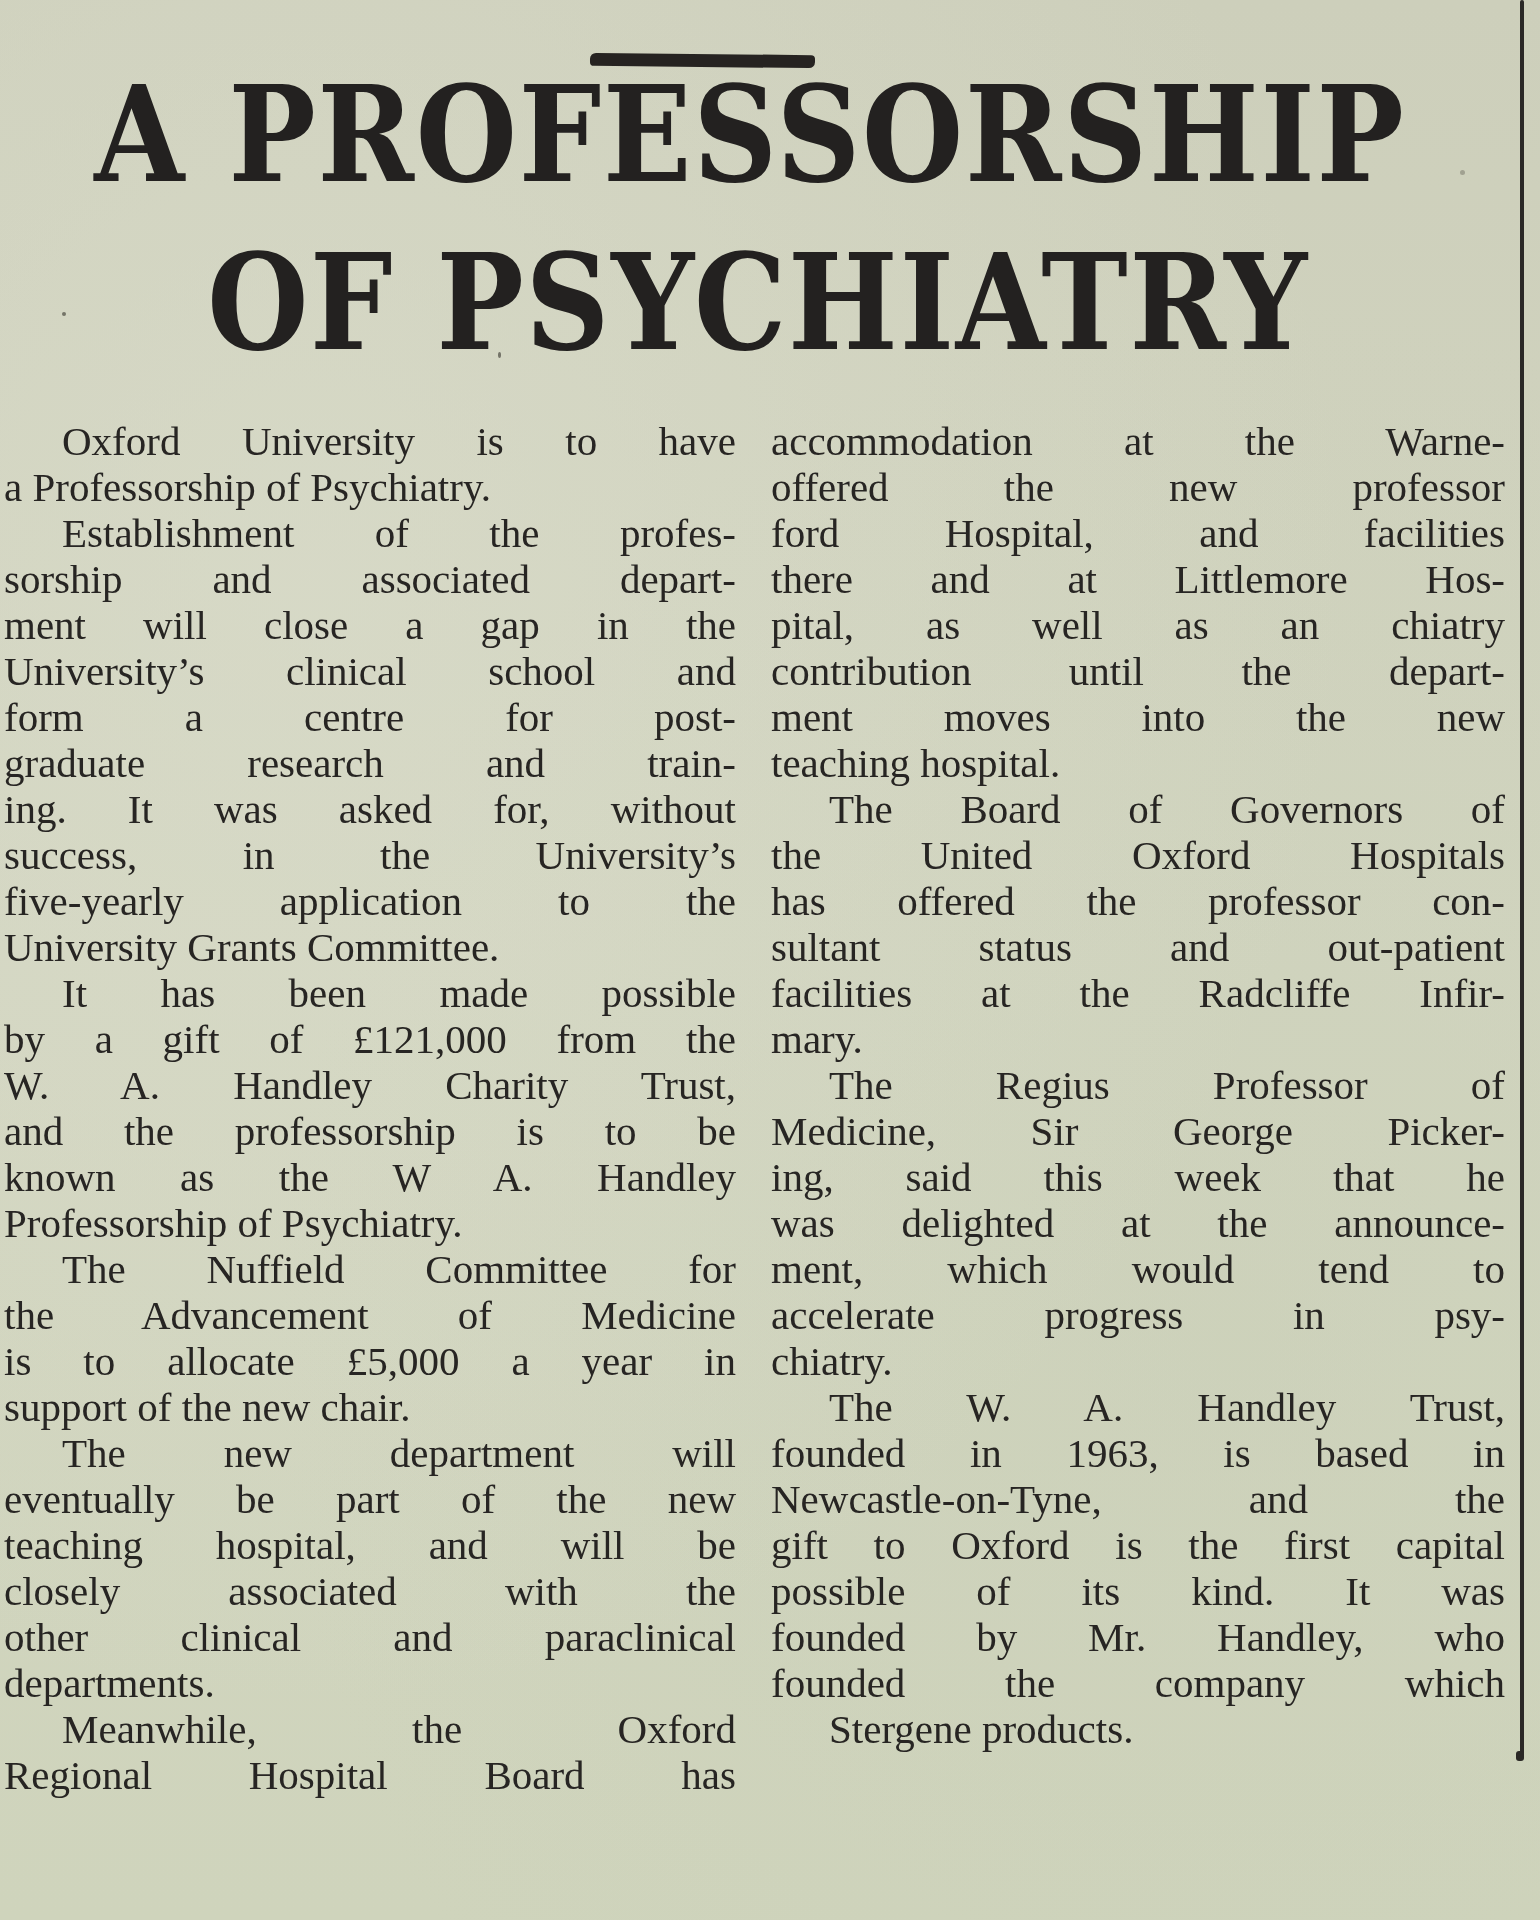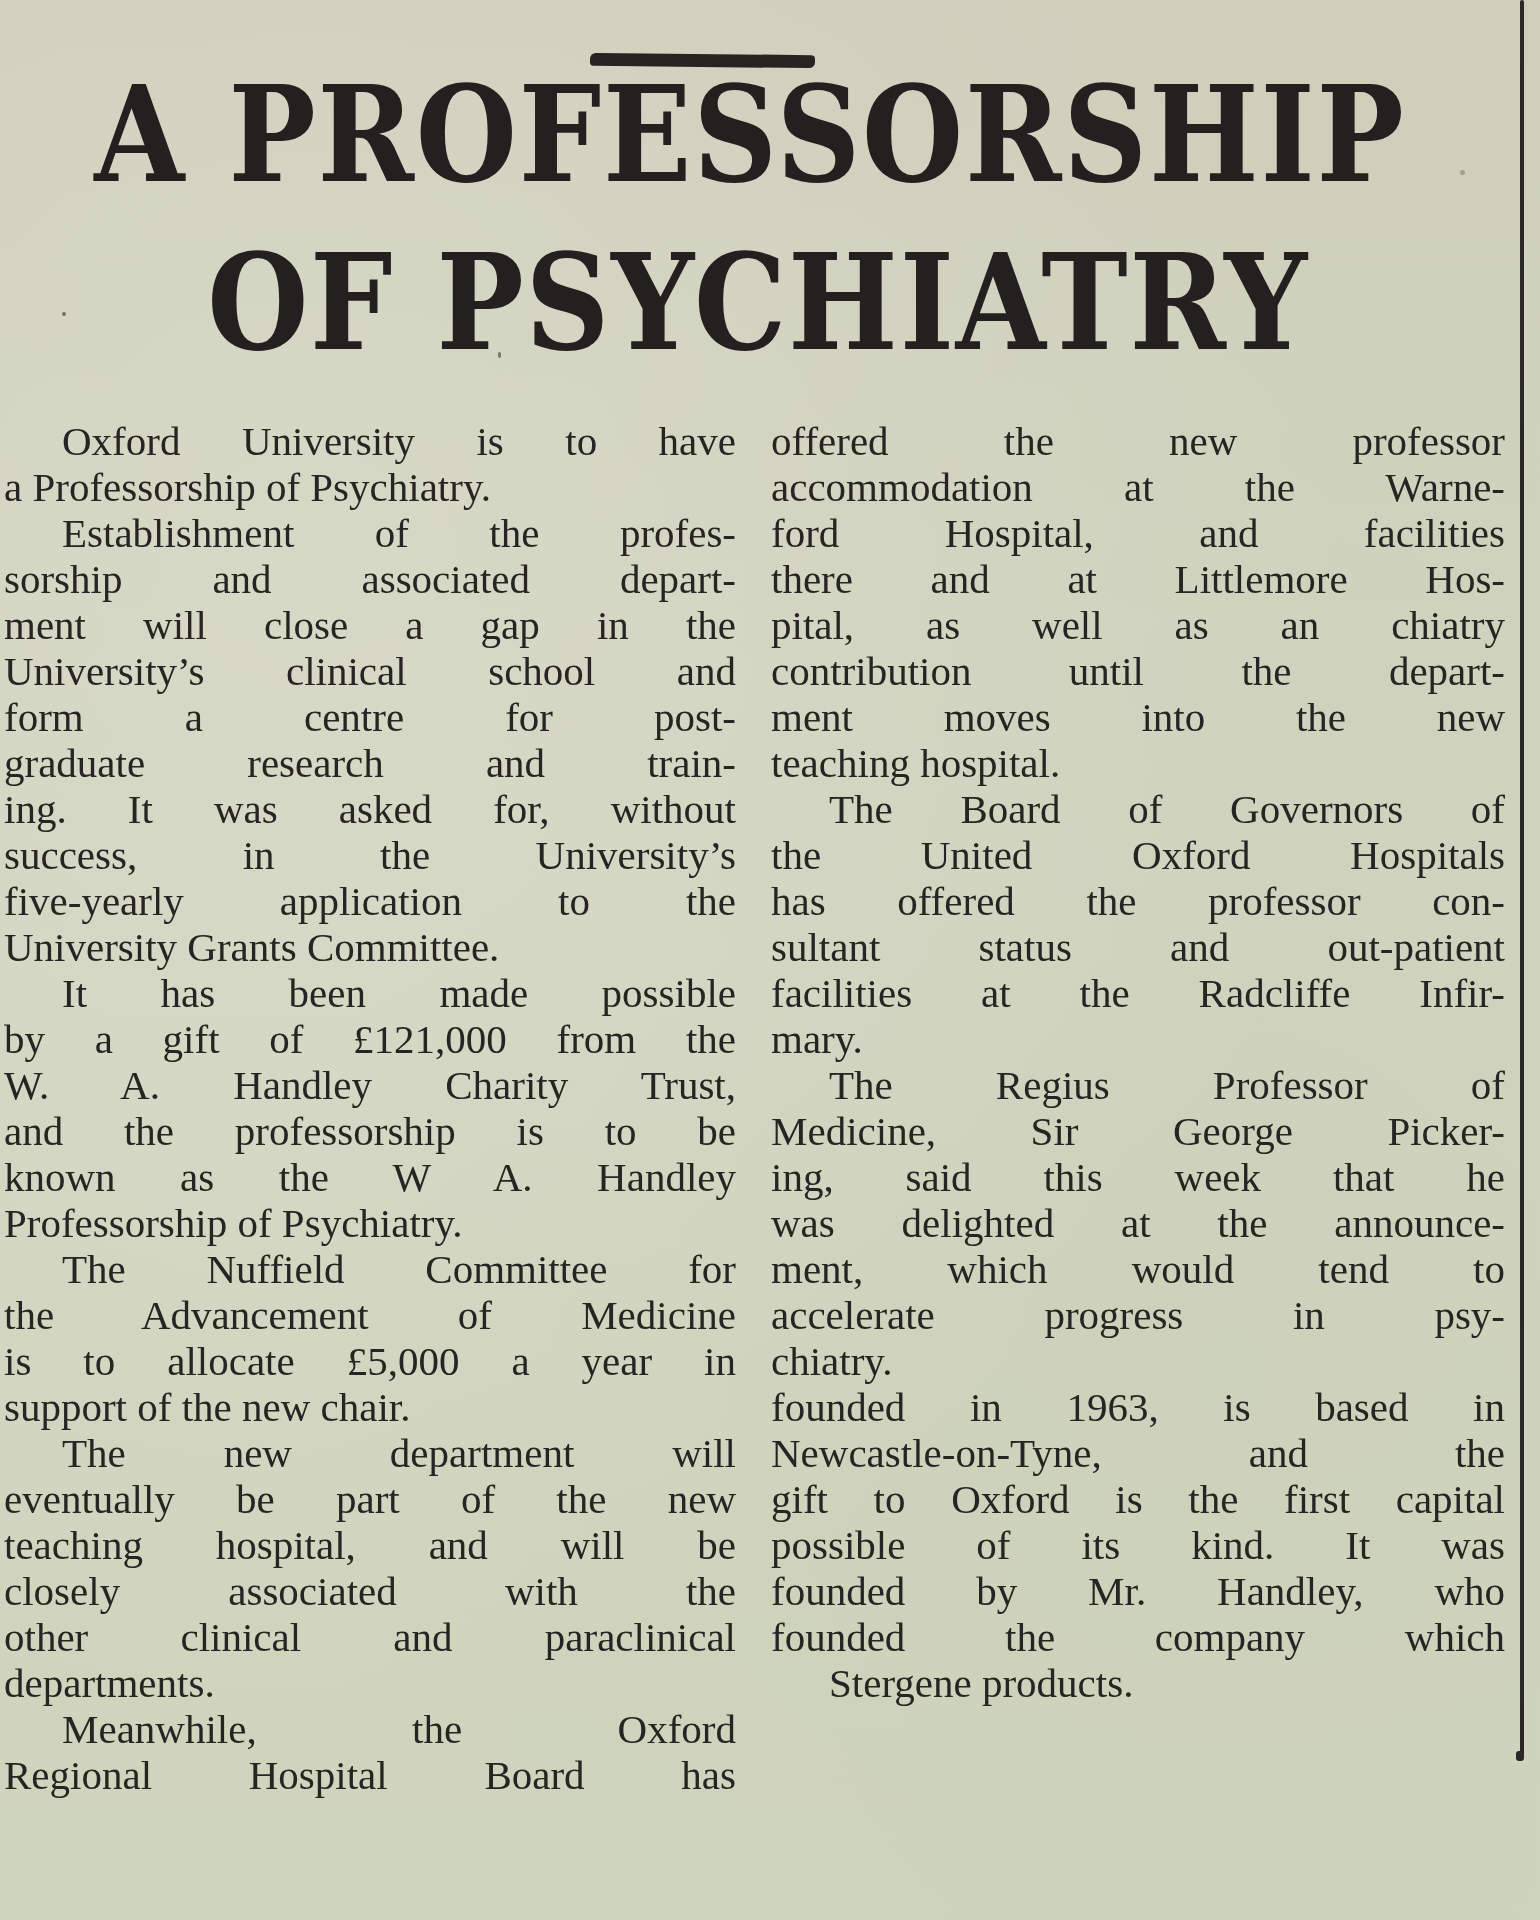--- a/index.html
+++ b/index.html
@@ -158,41 +158,42 @@
       <span class="line indent">The new department will</span>
       <span class="line">eventually be part of the new</span>
       <span class="line">teaching hospital, and will be</span>
       <span class="line">closely associated with the</span>
       <span class="line">other clinical and paraclinical</span>
       <span class="line last">departments.</span>
       <span class="line indent">Meanwhile, the Oxford</span>
       <span class="line">Regional Hospital Board has</span>
     </div>
   <div class="column right" id="col-right">
+      <span class="line">accommodation at the Warne-</span>
       <span class="line">offered the new professor</span>
-      <span class="line">accommodation at the Warne-</span>
       <span class="line">ford Hospital, and facilities</span>
       <span class="line">there and at Littlemore Hos-</span>
       <span class="line">pital, as well as an chiatry</span>
       <span class="line">contribution until the depart-</span>
       <span class="line">ment moves into the new</span>
       <span class="line last">teaching hospital.</span>
       <span class="line indent">The Board of Governors of</span>
       <span class="line">the United Oxford Hospitals</span>
       <span class="line">has offered the professor con-</span>
       <span class="line">sultant status and out-patient</span>
       <span class="line">facilities at the Radcliffe Infir-</span>
       <span class="line last">mary.</span>
       <span class="line indent">The Regius Professor of</span>
       <span class="line">Medicine, Sir George Picker-</span>
       <span class="line">ing, said this week that he</span>
       <span class="line">was delighted at the announce-</span>
       <span class="line">ment, which would tend to</span>
       <span class="line">accelerate progress in psy-</span>
       <span class="line last">chiatry.</span>
+      <span class="line indent">The W. A. Handley Trust,</span>
       <span class="line">founded in 1963, is based in</span>
       <span class="line">Newcastle-on-Tyne, and the</span>
       <span class="line">gift to Oxford is the first capital</span>
       <span class="line">possible of its kind. It was</span>
       <span class="line">founded by Mr. Handley, who</span>
       <span class="line">founded the company which</span>
       <span class="line indent last">Stergene products.</span>
     </div>
 
   <div class="rule-right"></div>

